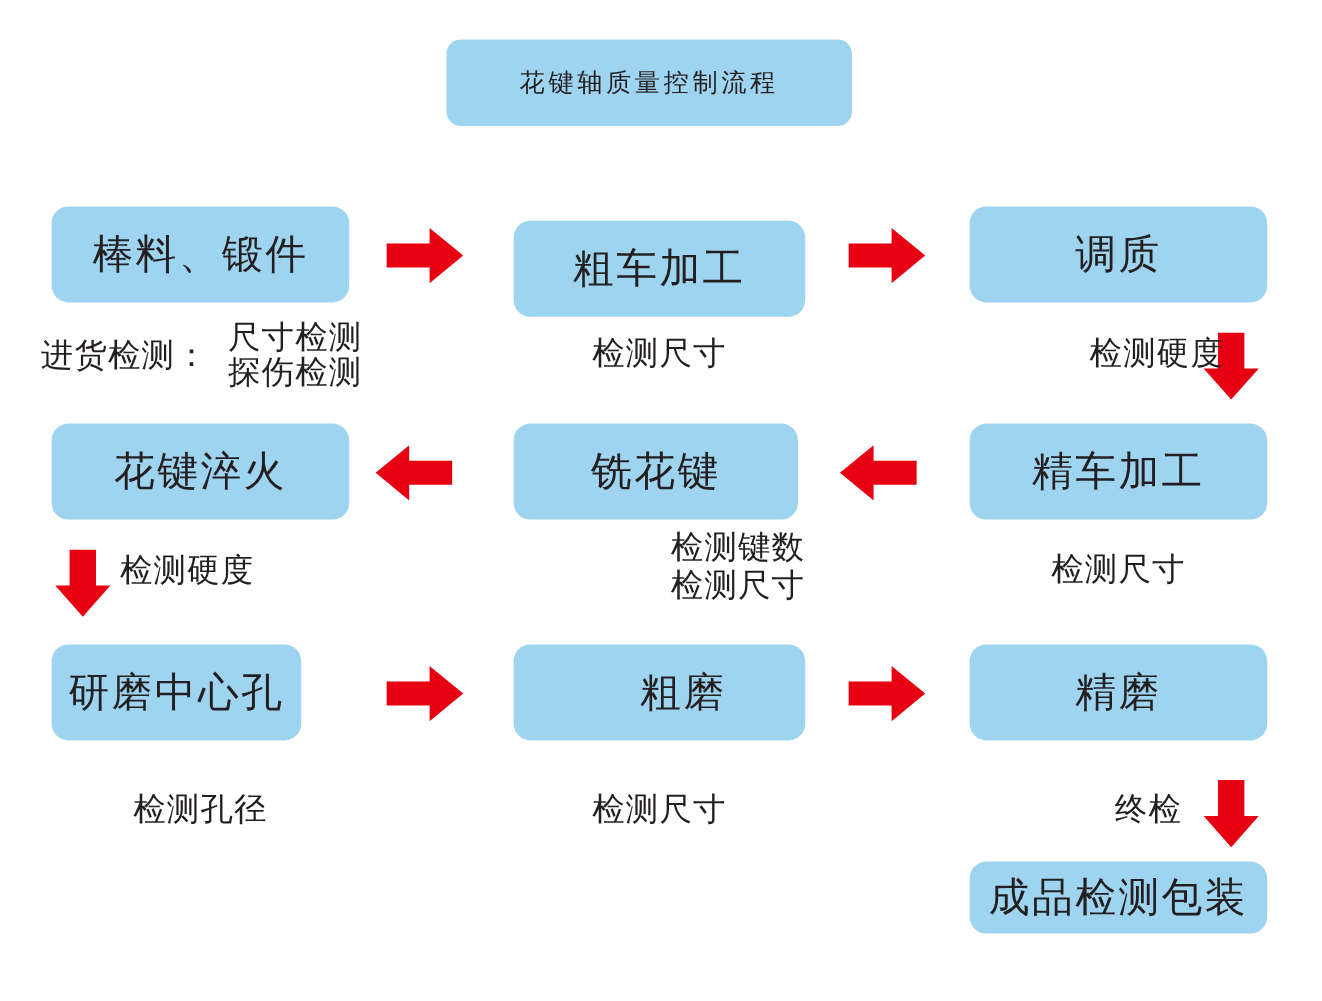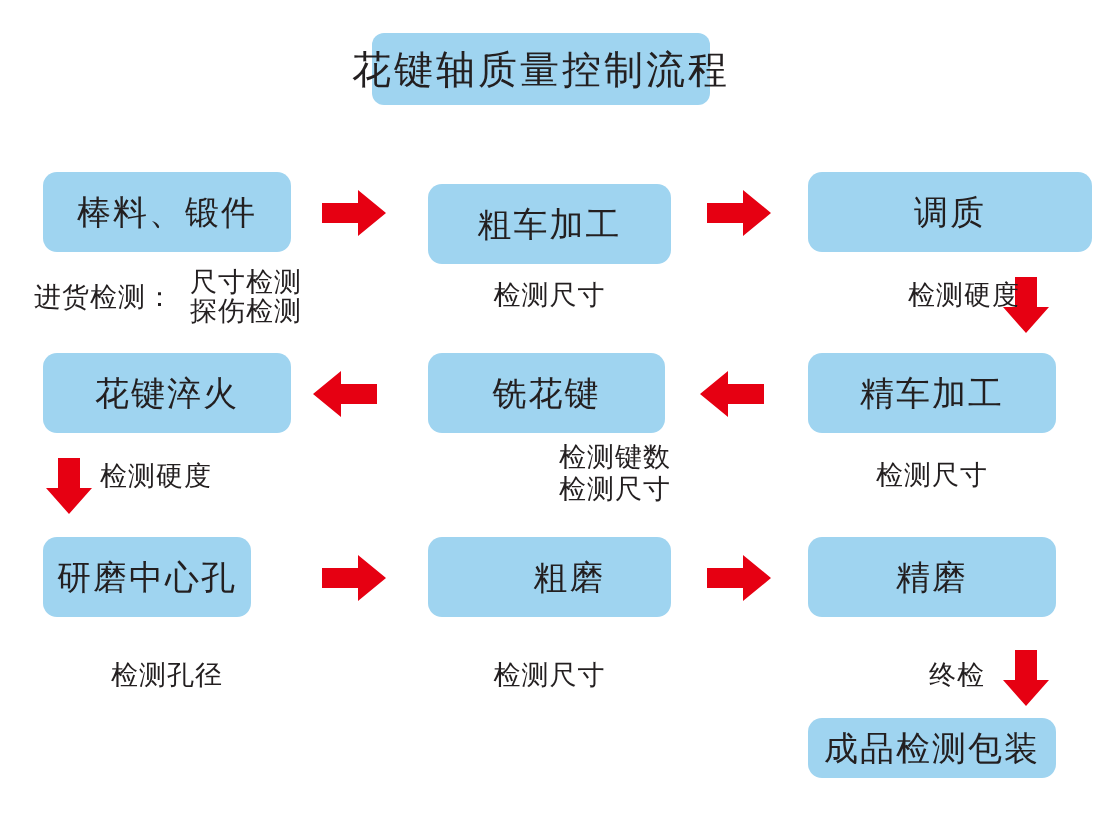--- a/index.html
+++ b/index.html
@@ -41,25 +41,25 @@
     white-space: nowrap;
   }
 
   .title-box {
     left: 372px;
     top: 33px;
     width: 338px;
     height: 72px;
     border-radius: 12px;
   }
-  .title-box .box-label { font-size: 39px; letter-spacing: 3px; }
+  .title-box .box-label { font-size: 21px; letter-spacing: 3px; }
 
   .b-r1c1 { left: 43px;  top: 172px; width: 248px; height: 80px; }
   .b-r1c2 { left: 428px; top: 172px; width: 243px; height: 80px; margin-top: 12px; }
-  .b-r1c3 { left: 808px; top: 172px; width: 284px; height: 80px; }
+  .b-r1c3 { left: 808px; top: 172px; width: 248px; height: 80px; }
 
   .b-r2c1 { left: 43px;  top: 353px; width: 248px; height: 80px; }
   .b-r2c2 { left: 428px; top: 353px; width: 237px; height: 80px; }
   .b-r2c3 { left: 808px; top: 353px; width: 248px; height: 80px; }
 
   .b-r3c1 { left: 43px;  top: 537px; width: 208px; height: 80px; }
   .b-r3c2 { left: 428px; top: 537px; width: 243px; height: 80px; padding-left: 40px; }
   .b-r3c3 { left: 808px; top: 537px; width: 248px; height: 80px; }
 
   .b-r4c3 { left: 808px; top: 718px; width: 248px; height: 60px; }

